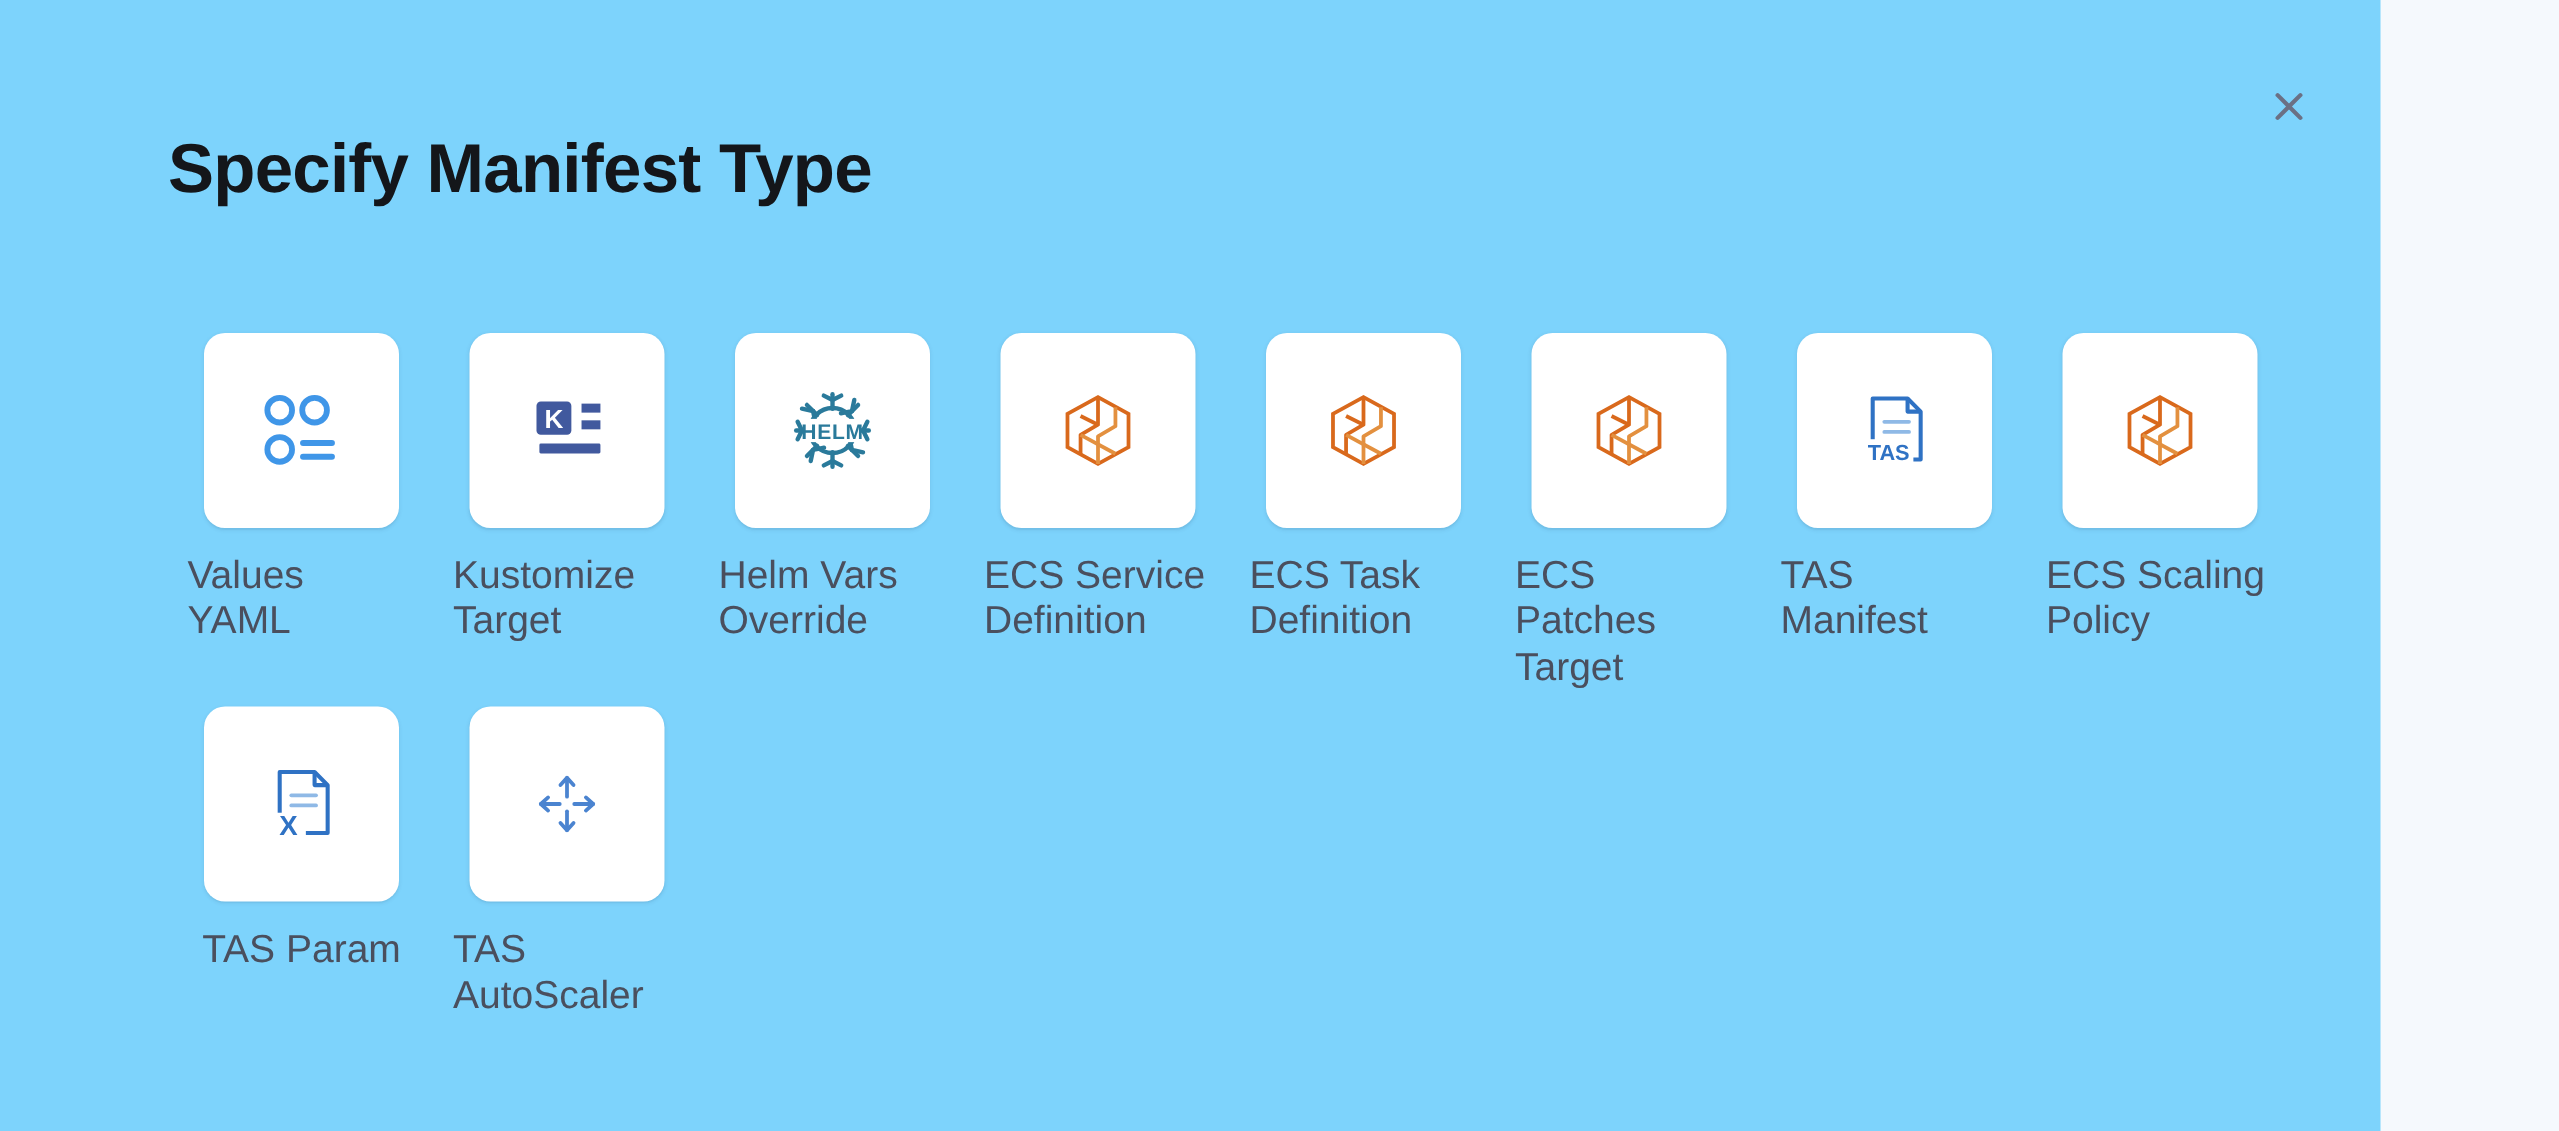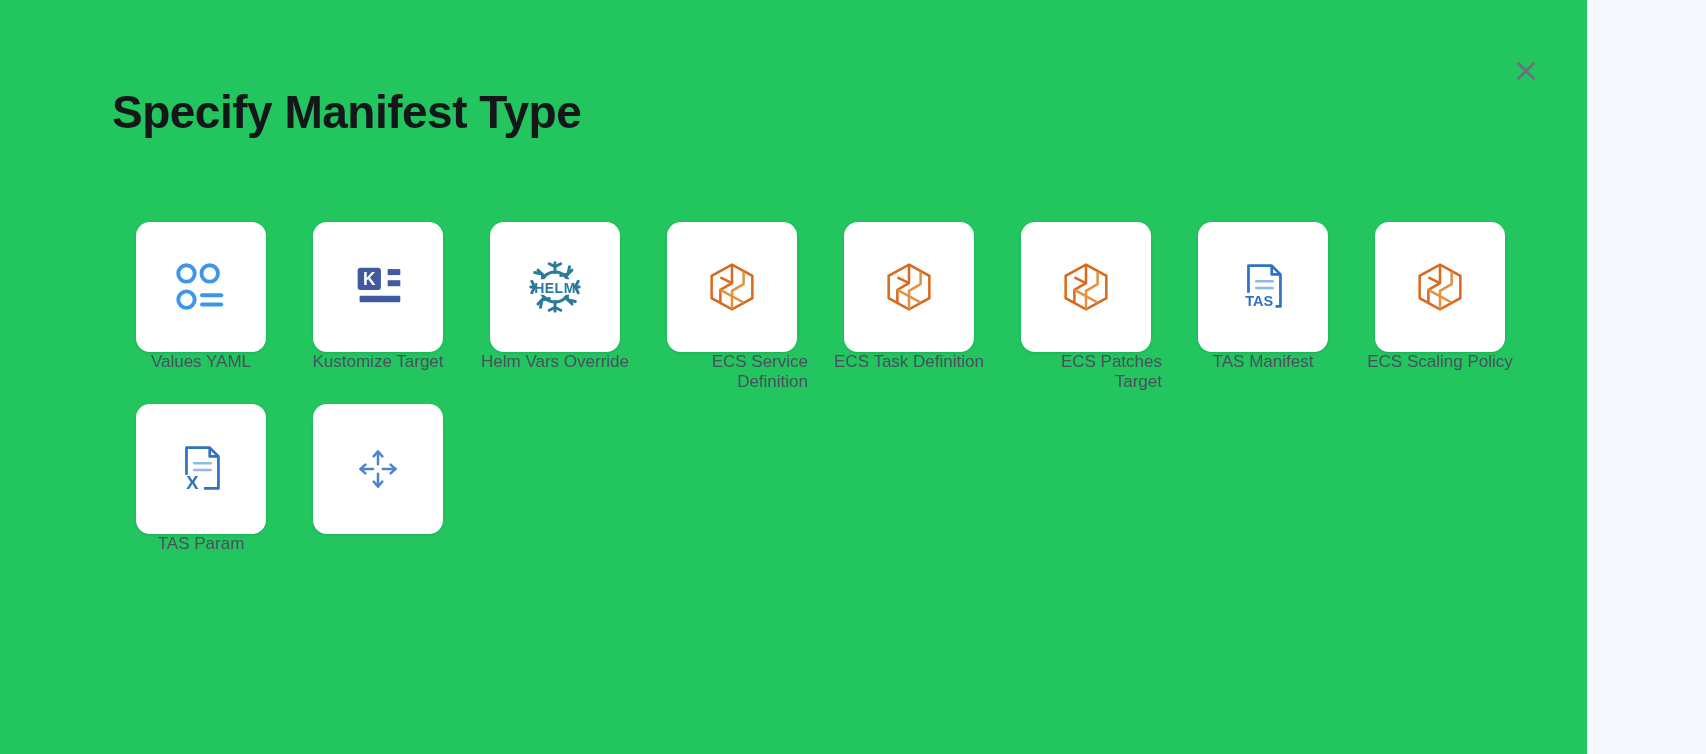--- a/index.html
+++ b/index.html
@@ -13,21 +13,21 @@
     height: 754px;
     background: #f5f9fd;
     font-family: "Liberation Sans", sans-serif;
     overflow: hidden;
   }
 
   .dialog {
     position: relative;
     width: 1587px;
     height: 754px;
-    background: #22c55e;
+    background: #7dd3fc;
   }
 
   .close-button {
     position: absolute;
     top: 48px;
     right: 38px;
     width: 46px;
     height: 46px;
     display: flex;
     align-items: center;
@@ -80,24 +80,25 @@
     background: #ffffff;
     border-radius: 14px;
     box-shadow: 0 1px 3px rgba(30, 50, 80, 0.10), 0 1px 1px rgba(30,50,80,0.04);
     display: flex;
     align-items: center;
     justify-content: center;
     flex-shrink: 0;
   }
 
   .tile-label {
-    font-size: 17px;
+    margin-top: 16px;
+    font-size: 26px;
     line-height: 1.17;
     color: #4a4f5e;
-    text-align: right;
+    text-align: left;
     max-width: 152px;
     word-wrap: break-word;
   }
 
   .icon-wrap {
     width: 62px;
     height: 62px;
     display: flex;
     align-items: center;
     justify-content: center;
@@ -284,16 +285,17 @@
             <polyline points="27.5,19 32,14 36.5,19"></polyline>
             <line x1="32" y1="37" x2="32" y2="50"></line>
             <polyline points="27.5,45 32,50 36.5,45"></polyline>
             <line x1="14" y1="32" x2="27" y2="32"></line>
             <polyline points="19,27.5 14,32 19,36.5"></polyline>
             <line x1="37" y1="32" x2="50" y2="32"></line>
             <polyline points="45,27.5 50,32 45,36.5"></polyline>
           </svg>
         </span>
       </div>
+      <div class="tile-label">TAS AutoScaler</div>
     </div>
 
   </div>
 </div>
 
 </body></html>

